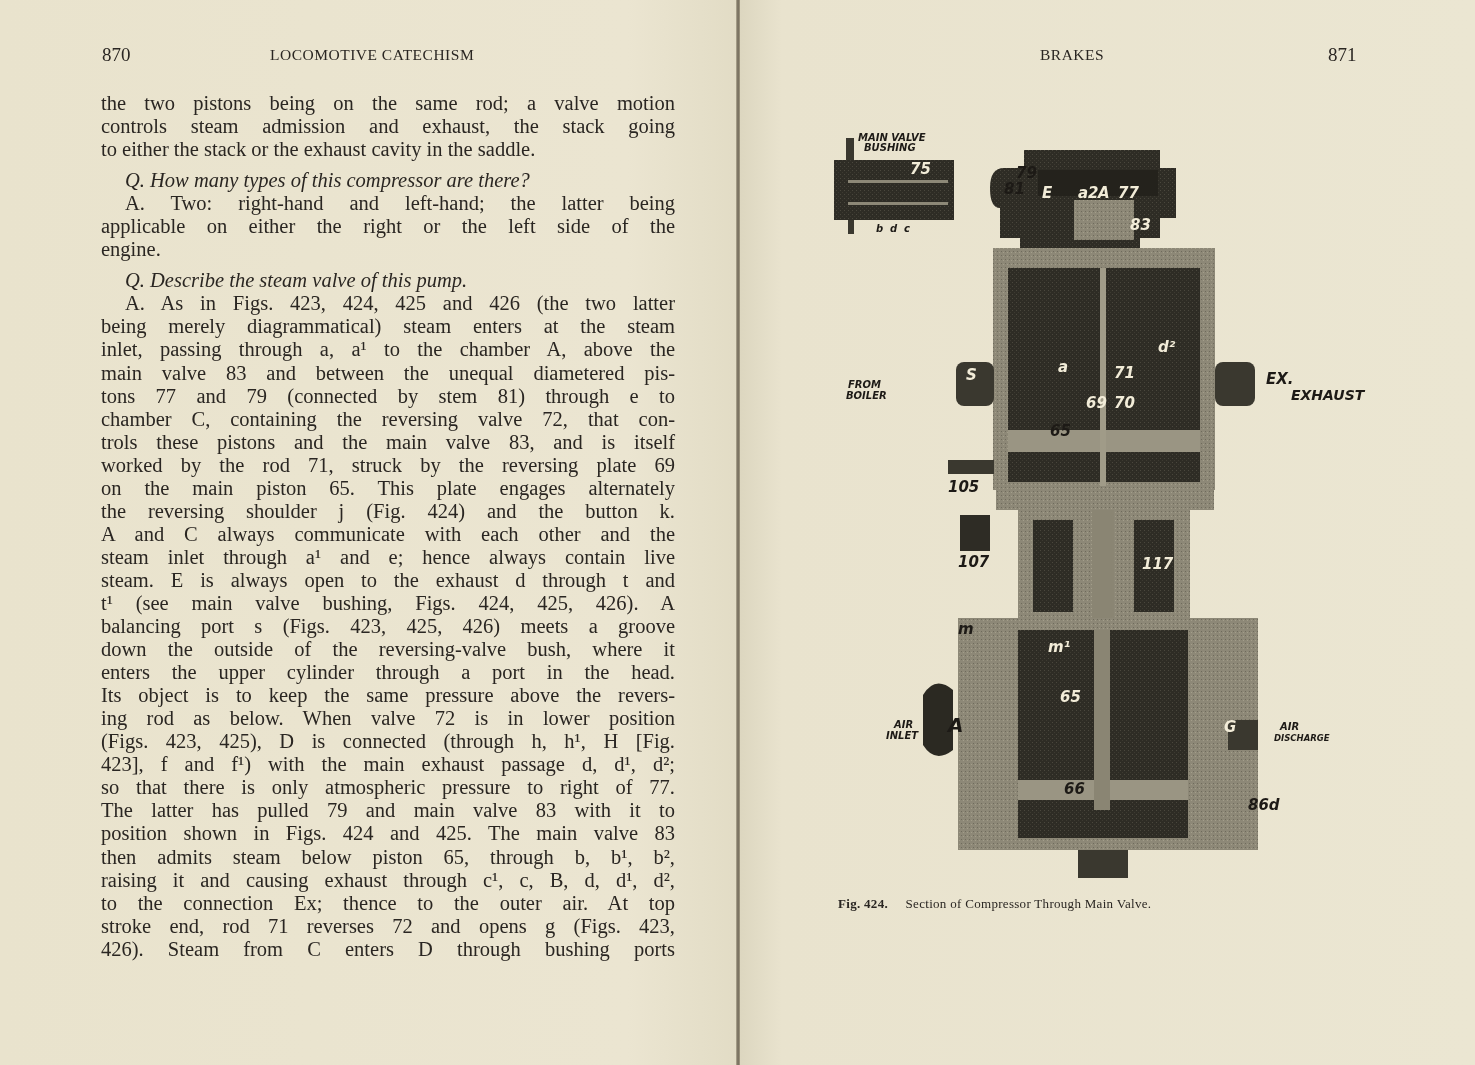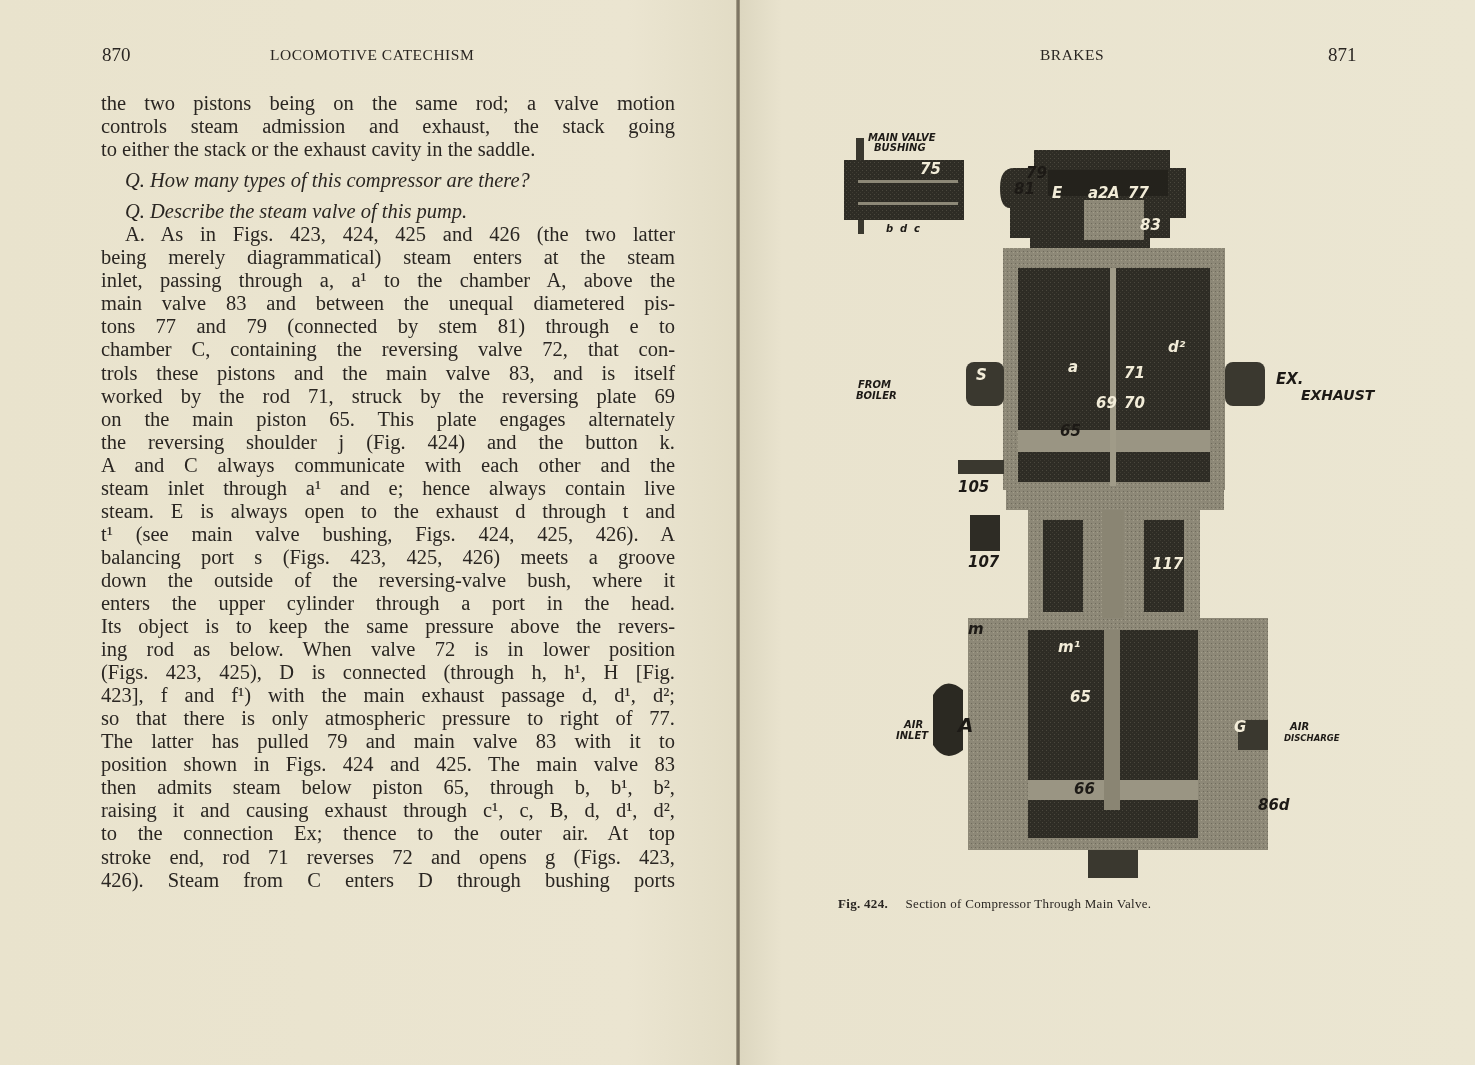--- a/index.html
+++ b/index.html
@@ -36,21 +36,21 @@
     font-family:"Liberation Serif", serif;
     font-size:20.5px; line-height:23.05px;
     text-align:justify;
   }
   .body-text p { margin:0; }
   .body-text .q { font-style:italic; padding-left:24px; margin-top:8px; }
   .body-text .ln { display:block; text-align:justify; text-align-last:justify; }
   .body-text .ln.last { text-align-last:left; }
 
   .figure {
-    position:absolute; left:100px; top:130px; width:530px; height:760px;
+    position:absolute; left:90px; top:130px; width:530px; height:760px;
   }
   .caption {
     position:absolute; left:100px; top:896px; width:520px;
     font-family:Liberation Serif, serif; font-size:13px; letter-spacing:0.3px;
   }
   .caption .fignum { font-weight:bold; margin-right:14px; }
   .lbl {
     position:absolute; font-family:"DejaVu Sans", sans-serif; font-style:italic; font-weight:bold;
     color:#1d1a16; font-size:10px; line-height:10px; white-space:nowrap;
   }
@@ -66,20 +66,25 @@
     <span class="folio">870</span>
     <span class="running-head">LOCOMOTIVE CATECHISM</span>
 
     <div class="body-text">
       <p>
         <span class="ln">the two pistons being on the same rod; a valve motion</span>
         <span class="ln">controls steam admission and exhaust, the stack going</span>
         <span class="ln last">to either the stack or the exhaust cavity in the saddle.</span>
       </p>
       <p class="q">Q. How many types of this compressor are there?</p>
+      <p>
+        <span class="ln" style="padding-left:24px">A. Two: right-hand and left-hand; the latter being</span>
+        <span class="ln">applicable on either the right or the left side of the</span>
+        <span class="ln last">engine.</span>
+      </p>
       <p class="q">Q. Describe the steam valve of this pump.</p>
       <p id="a2">
           <span class="ln" style="padding-left: 24px;">A. As in Figs. 423, 424, 425 and 426 (the two latter</span>
           <span class="ln">being merely diagrammatical) steam enters at the steam</span>
           <span class="ln">inlet, passing through a, a¹ to the chamber A, above the</span>
           <span class="ln">main valve 83 and between the unequal diametered pis-</span>
           <span class="ln">tons 77 and 79 (connected by stem 81) through e to</span>
           <span class="ln">chamber C, containing the reversing valve 72, that con-</span>
           <span class="ln">trols these pistons and the main valve 83, and is itself</span>
           <span class="ln">worked by the rod 71, struck by the reversing plate 69</span>

